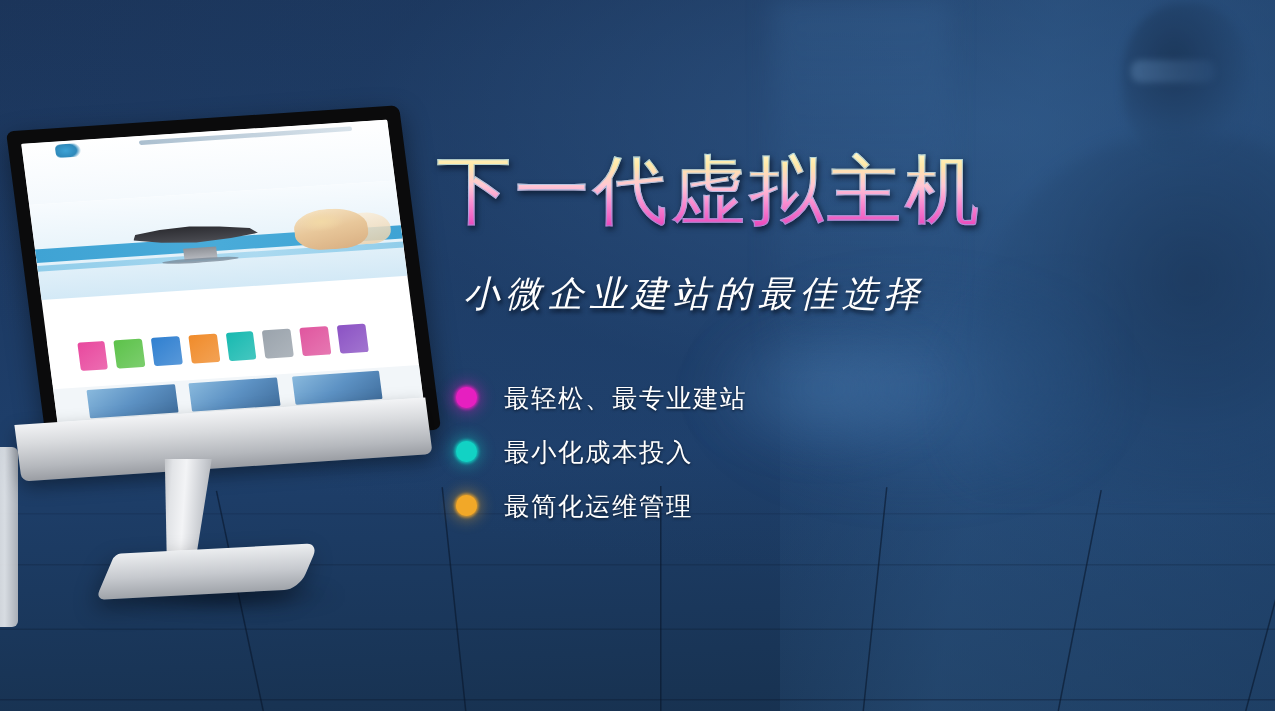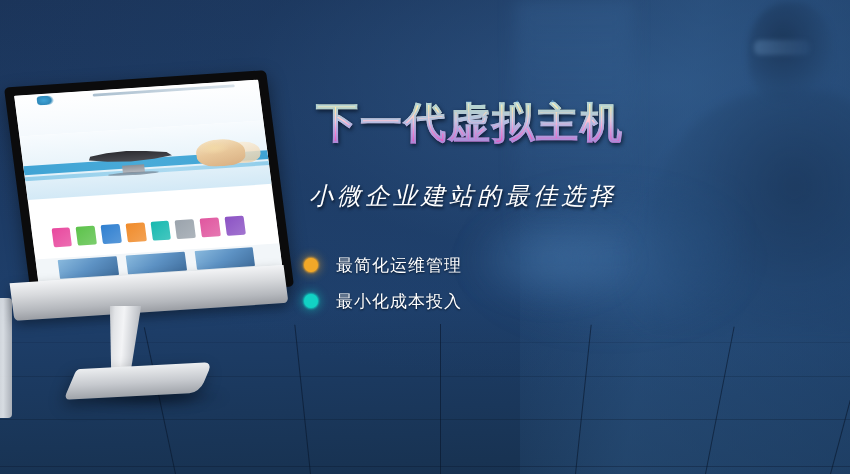--- a/index.html
+++ b/index.html
@@ -269,23 +269,23 @@
     left: -14px; top: 220px;
     width: 22px; height: 120px;
     background: linear-gradient(90deg, #cfd2d6 0%, #eceef0 60%, #b9bcc1 100%);
     border-radius: 4px;
     opacity: .9;
   }
 
   
   .headline {
     position: absolute;
-    left: 316px; top: 102px;
-    font-size: 42px;
-    font-weight: 700;
+    left: 291px; top: 102px;
+    font-size: 50px;
+    font-weight: 400;
     letter-spacing: 2px;
     line-height: 1;
     background: linear-gradient(180deg, #fff6c8 0%, #ffe9a8 16%, #ffc6d4 44%, #f98ed0 66%, #ef5fc4 88%, #e93fb8 100%);
     -webkit-background-clip: text;
     background-clip: text;
     color: transparent;
     -webkit-text-stroke: 0.7px rgba(120,190,235,0.55);
     filter: drop-shadow(1px 2px 2px rgba(4,14,30,0.75));
     white-space: nowrap;
   }
@@ -415,25 +415,31 @@
     <div class="imac-neck"></div>
     <div class="imac-foot"></div>
   </div>
 
   <div class="headline">下一代虚拟主机</div>
   <div class="subline">小微企业建站的最佳选择</div>
 
   <div class="bullets" id="bullets">
       <div class="bullet">
         <span class="dot-wrap">
-          <span class="dot" style="background: rgb(242, 168, 40); box-shadow: rgba(242, 168, 40, 0.4) 0px 0px 9px 3px, rgba(242, 168, 40, 0.8) 0px 0px 2px 1px;"></span>
+          <span class="dot" style="background: rgb(230, 31, 192); box-shadow: rgba(230, 31, 192, 0.4) 0px 0px 9px 3px, rgba(230, 31, 192, 0.8) 0px 0px 2px 1px;"></span>
         </span>
-        <span class="bullet-text">最简化运维管理</span>
+        <span class="bullet-text">最轻松、最专业建站</span>
       </div>
       <div class="bullet">
         <span class="dot-wrap">
           <span class="dot" style="background: rgb(18, 210, 196); box-shadow: rgba(18, 210, 196, 0.4) 0px 0px 9px 3px, rgba(18, 210, 196, 0.8) 0px 0px 2px 1px;"></span>
         </span>
         <span class="bullet-text">最小化成本投入</span>
       </div>
+      <div class="bullet">
+        <span class="dot-wrap">
+          <span class="dot" style="background: rgb(242, 168, 40); box-shadow: rgba(242, 168, 40, 0.4) 0px 0px 9px 3px, rgba(242, 168, 40, 0.8) 0px 0px 2px 1px;"></span>
+        </span>
+        <span class="bullet-text">最简化运维管理</span>
+      </div>
     </div>
 
 </div>
 
 </body></html>

